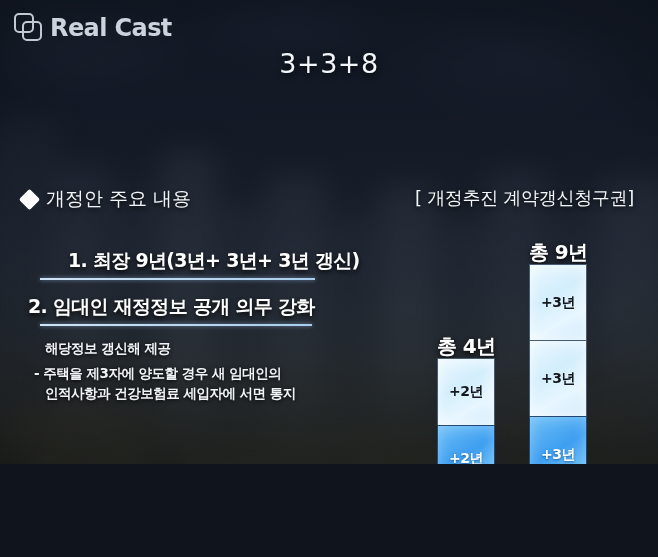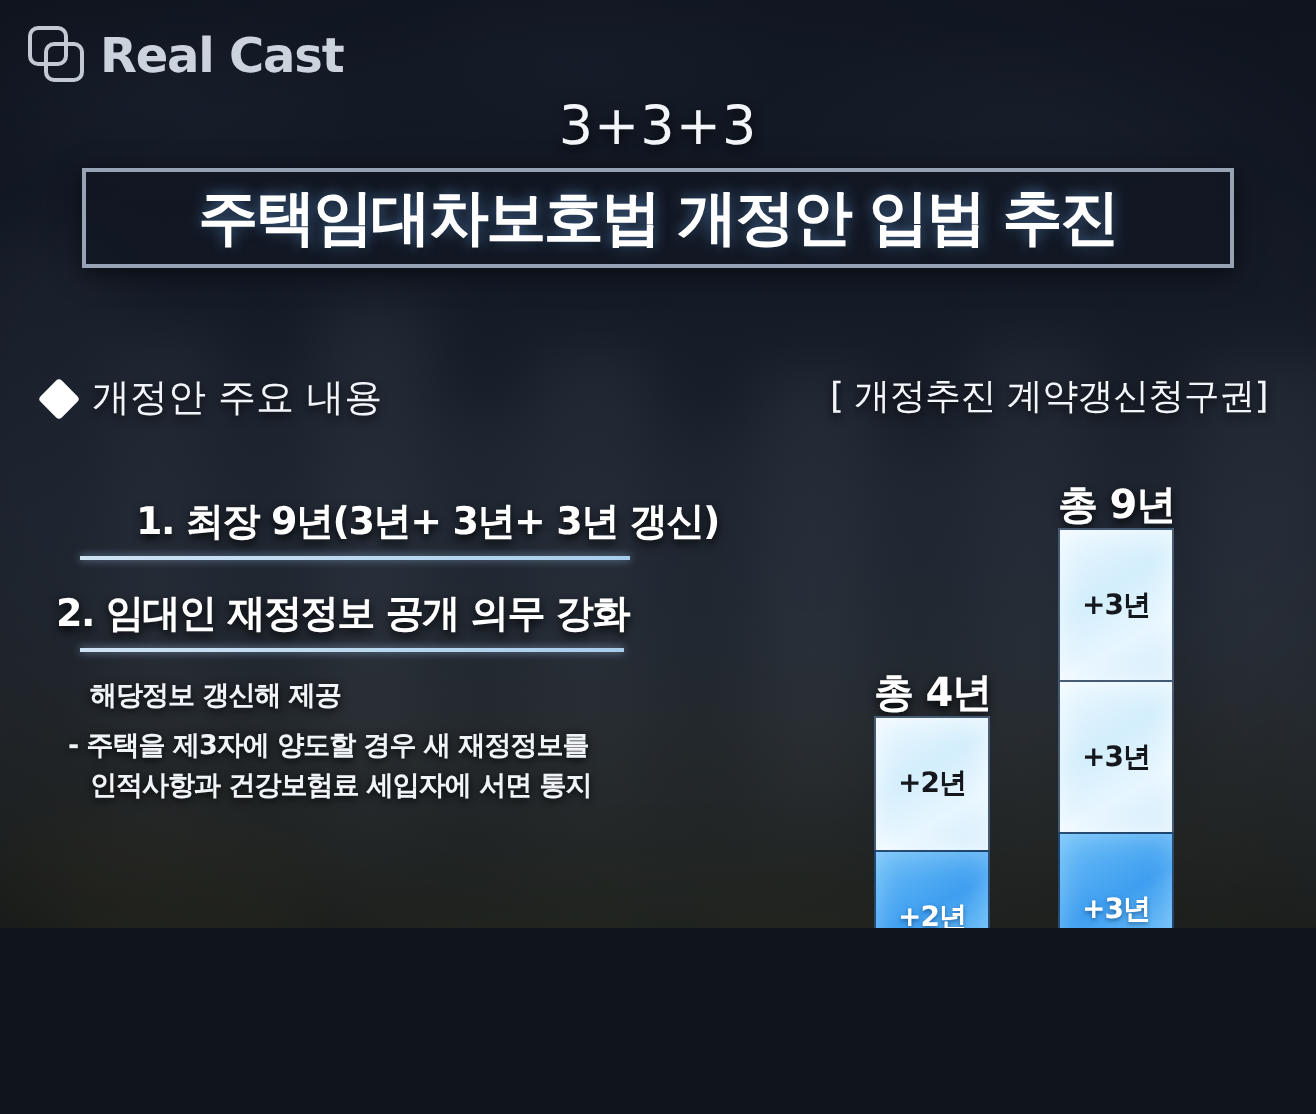--- a/index.html
+++ b/index.html
@@ -190,42 +190,39 @@
   </div>
 
   <div class="logo">
     <span class="logo-mark">
       <span class="sq sq1"></span>
         <span class="sq sq2"></span>
     </span>
     <span class="logo-text">Real Cast</span>
   </div>
 
-  <div class="eyebrow">3+3+3</div>
-  <div class="title-box">
-    <span class="t">주택임대차보호법 개정안 입법 추진</span>
-  </div>
+  <div class="eyebrow">3+3+8</div>
 
   <div class="sec-head">
     <span class="diamond"></span>
     <span>개정안 주요 내용</span>
   </div>
 
   <div class="numitem i1">1. 최장 9년(3년+ 3년+ 3년 갱신)</div>
   <div class="uline u1"></div>
 
   <div class="numitem i2">2. 임대인 재정정보 공개 의무 강화</div>
   <div class="uline u2"></div>
 
   <div class="bullets">
     <div class="bullet">
       <span class="l2">해당정보 갱신해 제공</span>
     </div>
     <div class="bullet">
-      <span>- 주택을 제3자에 양도할 경우 새 재정정보를</span>
+      <span>- 주택을 제3자에 양도할 경우 새 임대인의</span>
       <span class="l2">인적사항과 건강보험료 세입자에 서면 통지</span>
     </div>
   </div>
 
   <div class="chart-title">[ 개정추진 계약갱신청구권]</div>
 
   <div class="chart">
 
     <div class="bargroup left">
       <div class="total">총 4년</div>

